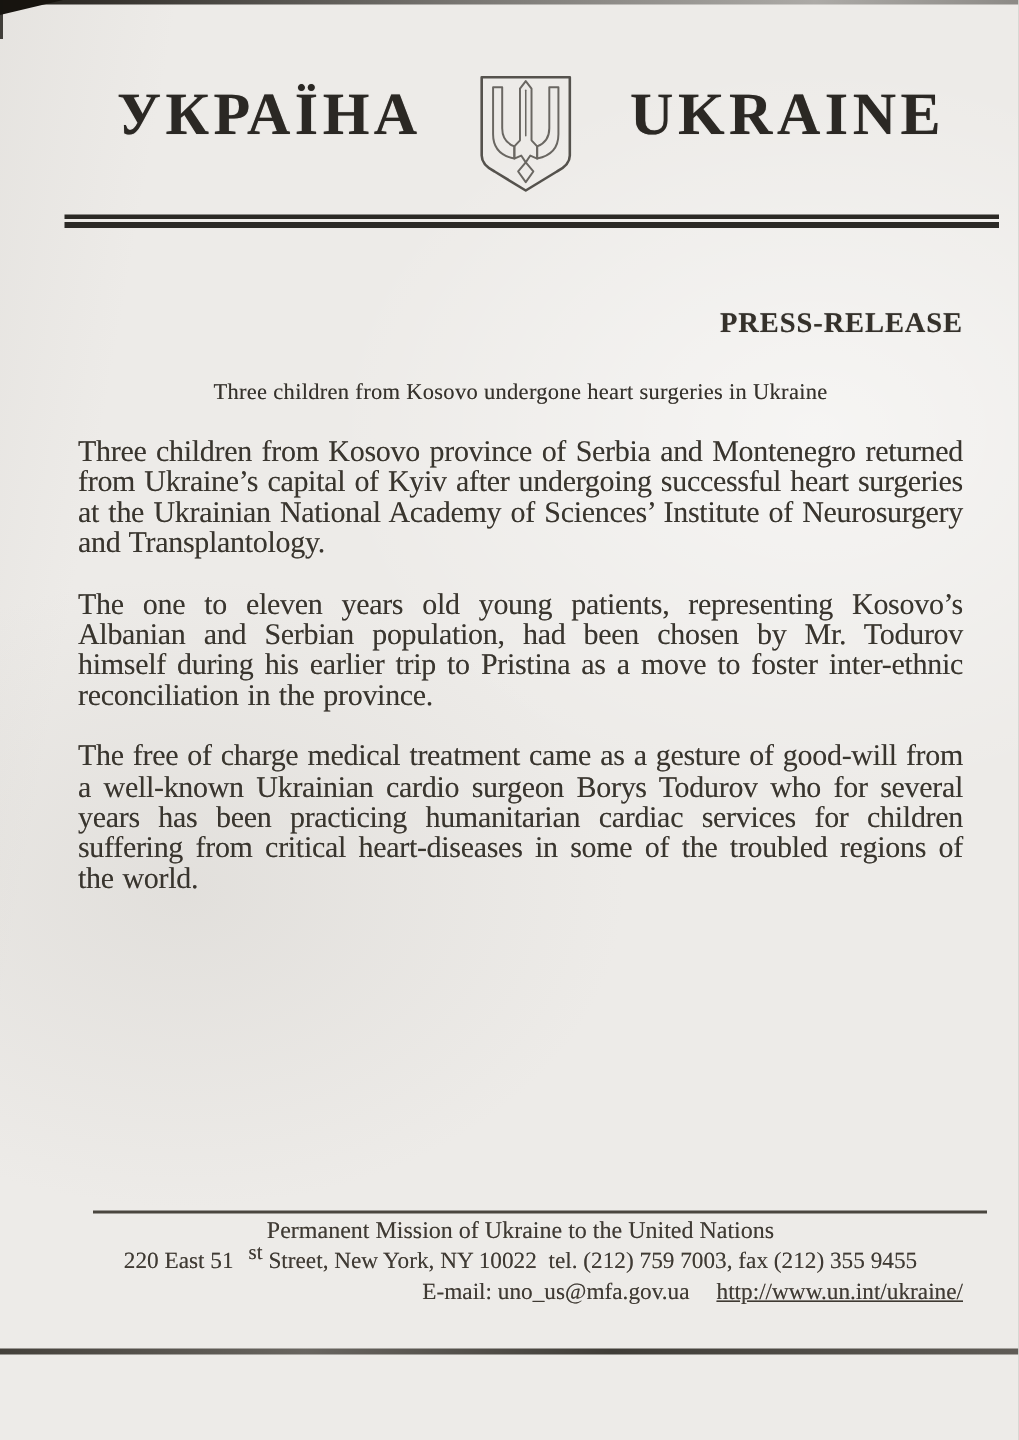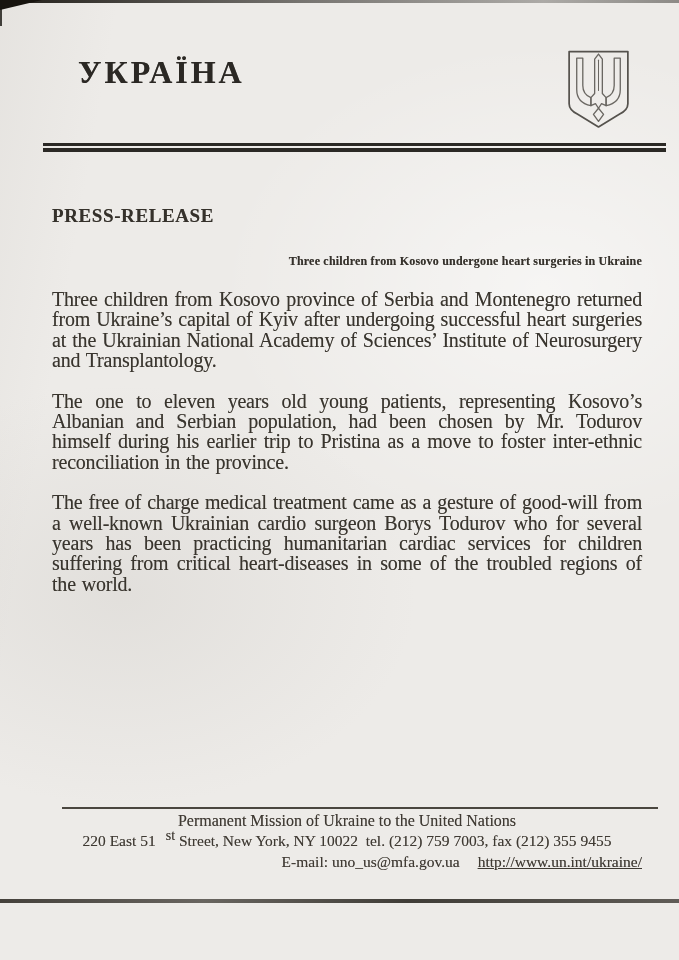--- a/index.html
+++ b/index.html
@@ -21,33 +21,33 @@
   
   .art-top{position:absolute;top:0;left:0;width:100%;height:3px;
     background:linear-gradient(to right, rgba(23,20,15,.95), rgba(23,20,15,.55) 45%, rgba(23,20,15,.3) 80%, rgba(23,20,15,.45));}
   .art-wedge{position:absolute;top:0;left:0;width:0;height:0;
     border-top:10px solid var(--artifact,#17140f);border-right:42px solid transparent;}
   .art-left{position:absolute;top:0;left:0;width:2px;height:26px;background:rgba(23,20,15,.8);}
   .art-bottom{position:absolute;top:899px;left:0;width:100%;height:4px;
     background:linear-gradient(to right, rgba(50,46,40,.9), rgba(60,56,50,.75) 30%, rgba(45,42,36,.9) 60%, rgba(60,56,50,.8));}
   
   .letterhead{position:absolute;top:44px;left:78px;width:552px;display:flex;justify-content:space-between;align-items:flex-start;}
-  .big-title{font-size:32px;font-weight:700;letter-spacing:3px;color:var(--header-ink,#2b2824);margin-top:12px;line-height:1;
+  .big-title{font-size:40px;font-weight:700;letter-spacing:3px;color:var(--header-ink,#2b2824);margin-top:12px;line-height:1;
     text-shadow:0 0 .5px rgba(43,40,36,.55);}
   .emblem-wrap{margin-top:6px;}
   .emblem-wrap svg{display:block;}
   .double-rule{position:absolute;top:143px;left:43px;width:623px;}
   .rule-thin{height:3px;background:var(--rule,#2b2925);}
   .rule-gap{height:2px;}
   .rule-thick{height:4px;background:var(--rule,#2b2925);}
   
   .doc-body{position:absolute;top:152px;left:52px;width:590px;color:var(--ink,#35312b);}
-  .kicker{margin-top:53px;text-align:left;font-size:19px;font-weight:700;letter-spacing:.6px;
+  .kicker{margin-top:53px;text-align:right;font-size:19px;font-weight:700;letter-spacing:.6px;
     text-shadow:0 0 .5px rgba(53,49,43,.5);}
-  .headline{margin-top:27px;text-align:right;font-size:12px;font-weight:700;letter-spacing:.2px;
+  .headline{margin-top:27px;text-align:center;font-size:15px;font-weight:400;letter-spacing:.2px;
     text-shadow:0 0 .4px rgba(53,49,43,.5);}
   .doc-body p{margin-top:20px;font-size:20px;line-height:20.4px;text-align:justify;letter-spacing:-0.2px;
     word-spacing:1px;color:#39352e;text-shadow:0 0 .4px rgba(57,53,46,.45);}
   
   .footer-rule{position:absolute;top:807px;left:62px;width:596px;height:2px;background:#4a463f;}
   .doc-footer{position:absolute;top:811px;left:52px;width:590px;text-align:center;
     color:var(--footer-ink,#3f3a33);text-shadow:0 0 .4px rgba(63,58,51,.5);}
   .f-line1{font-size:16px;line-height:20px;}
   .f-line2{font-size:15.5px;line-height:20px;}
   .f-line2 sup{font-size:14px;vertical-align:super;line-height:0;margin-left:10px;}
@@ -69,20 +69,21 @@
     <span class="emblem-wrap">
       <svg width="63" height="78" viewBox="0 0 62 77" fill="none" stroke="#6a6762" stroke-width="1.3" stroke-linejoin="round" stroke-linecap="round">
         <path d="M2 1.5 H60 V53 C60 58 56.5 61 51.5 63.5 L31 76 L10.5 63.5 C5.5 61 2 58 2 53 Z" stroke="#55524d" stroke-width="1.7"></path>
         <path d="M9.5 8 H15.5 V35 C15.5 41 18.5 45 23.5 47 L23.5 55 C13.5 53 9.5 47 9.5 39 Z"></path>
         <path d="M52.5 8 H46.5 V35 C46.5 41 43.5 45 38.5 47 L38.5 55 C48.5 53 52.5 47 52.5 39 Z"></path>
         <path d="M31 4 L27.2 9 V43 L23.5 47 L23.5 55 L28 53 L31 57.5 L34 53 L38.5 55 L38.5 47 L34.8 43 V9 Z"></path>
         <path d="M31 10 V40" stroke-width="1"></path>
         <path d="M31 57.5 L26 63.5 L31 70.5 L36 63.5 Z"></path>
       </svg>
     </span>
+    <span class="big-title">UKRAINE</span>
   </header>
 
   <div class="double-rule">
     <div class="rule-thin"></div>
     <div class="rule-gap"></div>
     <div class="rule-thick"></div>
   </div>
 
   <main class="doc-body">
     <div class="kicker">PRESS-RELEASE</div>

